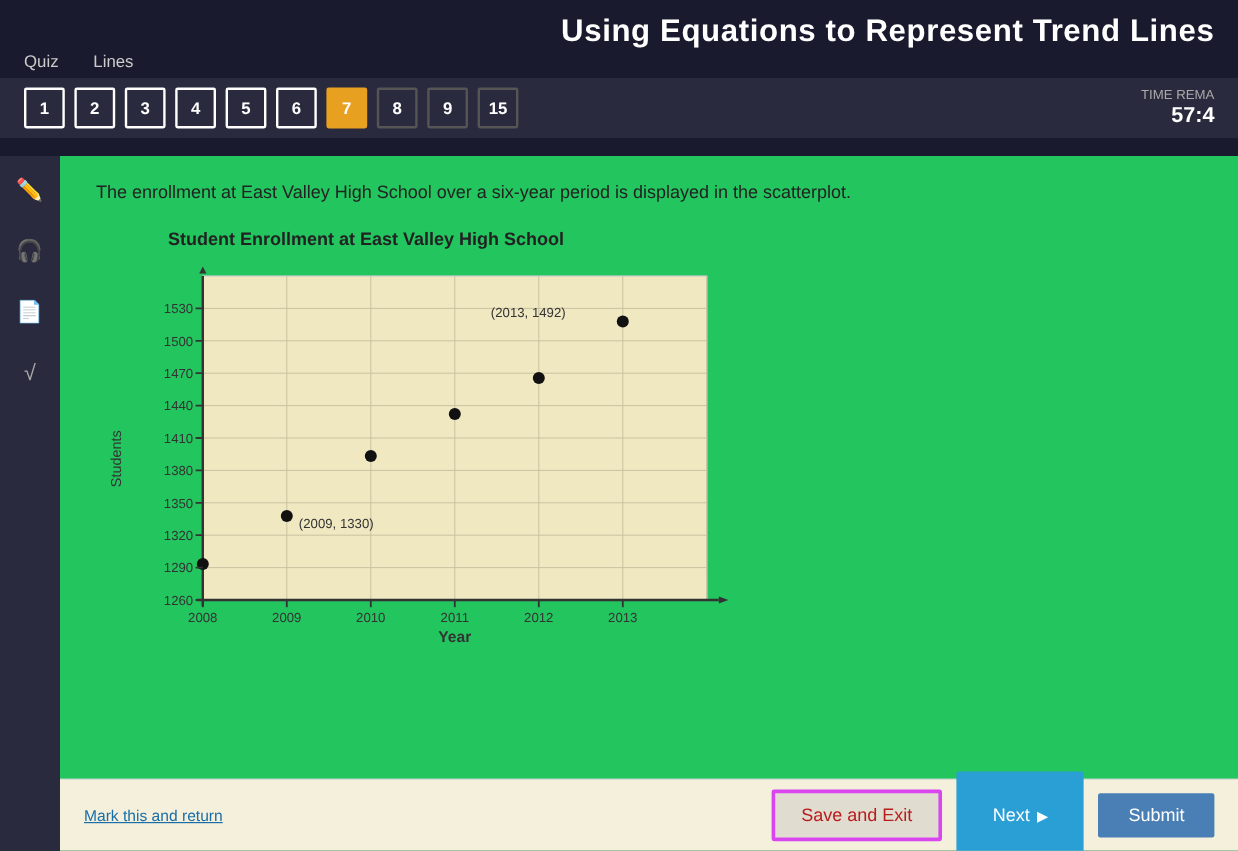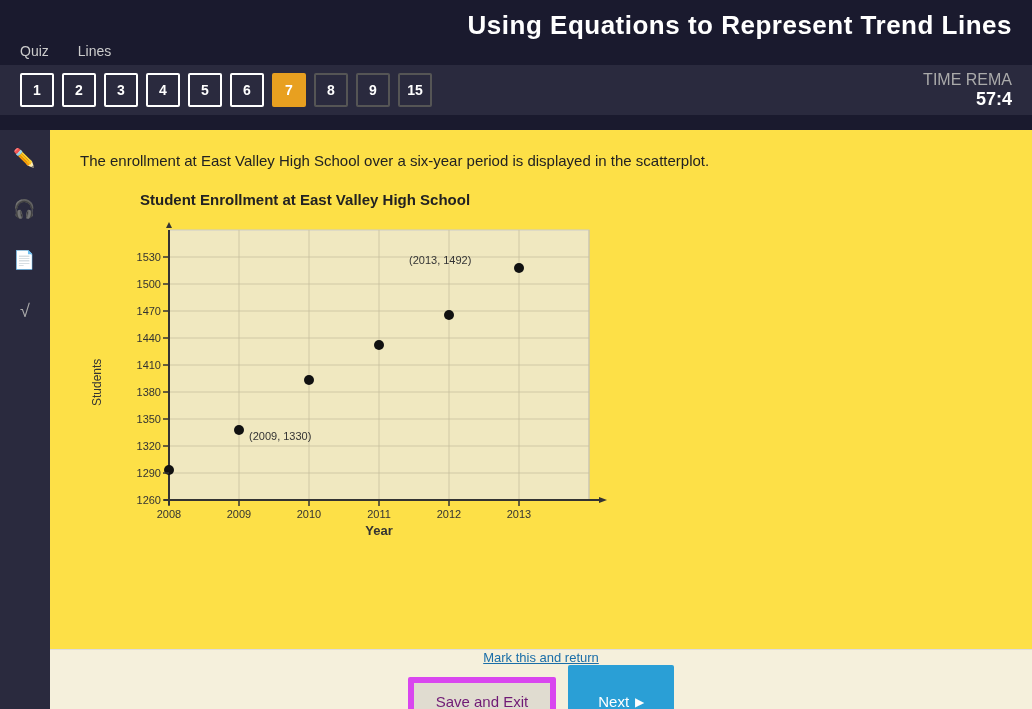--- a/index.html
+++ b/index.html
@@ -66,21 +66,21 @@
     }
     .time-remaining {
       position: absolute;
       right: 20px;
       top: 50%;
       transform: translateY(-50%);
       color: white;
       text-align: right;
     }
     .time-label {
-      font-size: 16px;
+      font-size: 11px;
       color: #aaa;
     }
     .time-value {
       font-size: 18px;
       font-weight: bold;
       color: white;
     }
 
     
     .sidebar {
@@ -107,21 +107,21 @@
       justify-content: center;
     }
 
     
     .main-content {
       position: absolute;
       left: 50px;
       top: 130px;
       right: 0;
       bottom: 0;
-      background: #fde047;
+      background: #22c55e;
       padding: 20px 30px;
       overflow: hidden;
     }
 
     .question-text {
       font-size: 15px;
       color: #222;
       margin-bottom: 20px;
       line-height: 1.4;
     }
@@ -168,37 +168,36 @@
       bottom: 0;
       left: 50px;
       right: 0;
       height: 60px;
       background: #f5f0dc;
       border-top: 1px solid #ddd;
       display: flex;
       align-items: center;
       padding: 0 20px;
       justify-content: space-between;
-      flex-direction: column;
     }
     .mark-link {
       color: #1a6ea8;
       font-size: 13px;
       text-decoration: underline;
       cursor: pointer;
     }
     .bottom-buttons {
       display: flex;
       gap: 12px;
       align-items: center;
     }
     .btn-save {
       background: #e0dcd0;
-      border: 6px solid #d946ef;
-      color: #701a75;
+      border: 3px solid #d946ef;
+      color: #b91c1c;
       padding: 10px 22px;
       font-size: 15px;
       cursor: pointer;
       border-radius: 2px;
     }
     .btn-next {
       background: #2a9fd6;
       border: none;
       color: white;
       padding: 28px 30px;
@@ -349,14 +348,15 @@
       </svg>
     </div>
   </div>
 </div>
 
 <div class="bottom-bar">
   <a class="mark-link">Mark this and return</a>
   <div class="bottom-buttons">
     <button class="btn-save">Save and Exit</button>
     <button class="btn-next">Next</button>
+    <button class="btn-submit">Submit</button>
   </div>
 </div>
 
 </body></html>

